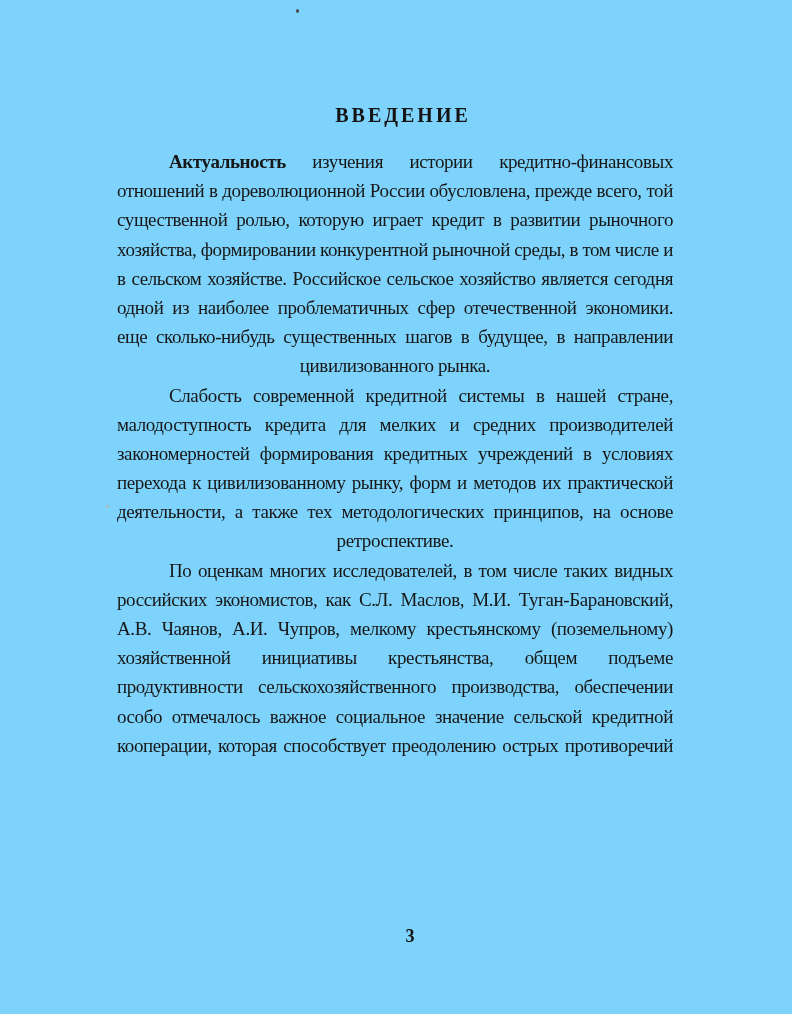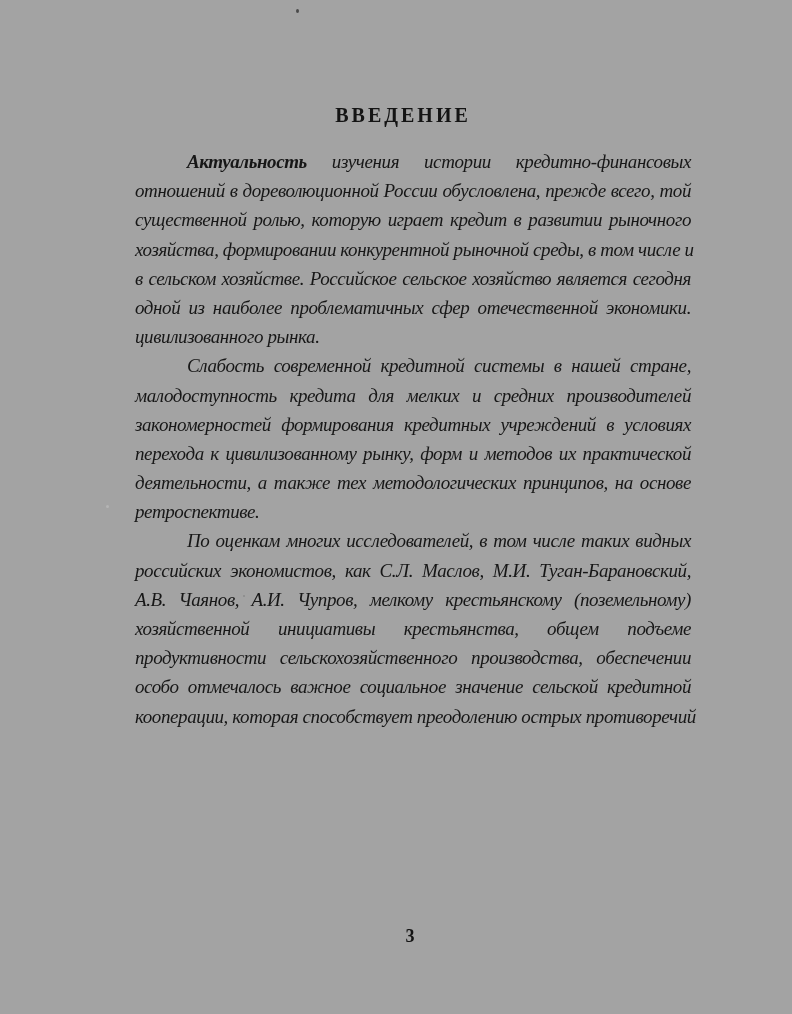--- a/index.html
+++ b/index.html
@@ -1,58 +1,57 @@
 <!DOCTYPE html>
 <html lang="ru"><head>
 <meta charset="utf-8">
 <style>
   * { margin: 0; padding: 0; box-sizing: border-box; }
   html, body { background: #ffffff; }
   .page {
     position: relative;
     width: 792px;
     height: 1014px;
-    background: #a3a3a3;
+    background: #7dd3fc;
     overflow: hidden;
     font-family: "Liberation Serif", "DejaVu Serif", serif;
     color: #171717;
   }
   .doc-title {
     position: absolute;
     left: 125px;
     top: 104px;
     width: 556px;
     text-align: center;
     font-weight: bold;
     font-size: 20px;
     letter-spacing: 3px;
     color: #141414;
     white-space: nowrap;
   }
   .body-text {
     position: absolute;
-    left: 135px;
+    left: 117px;
     top: 147px;
     width: 556px;
-    font-style: italic;
   }
   .line {
     height: 29.2px;
     line-height: 29.2px;
     font-size: 19px;
     letter-spacing: -0.4px;
     white-space: nowrap;
     color: #171717;
   }
   .line.just {
     text-align: justify;
     text-align-last: justify;
   }
   .line.endline {
-    text-align: left;
+    text-align: center;
   }
   .line.indent {
     padding-left: 52px;
   }
   .line b { font-weight: bold; }
   .page-number {
     position: absolute;
     left: 401px;
     top: 926px;
     width: 18px;
@@ -79,20 +78,21 @@
 
   <div class="doc-title">ВВЕДЕНИЕ</div>
 
   <div class="body-text">
       <div class="line indent just"><b>Актуальность</b> изучения истории кредитно-финансовых</div>
       <div class="line just">отношений в дореволюционной России обусловлена, прежде всего, той</div>
       <div class="line just">существенной ролью, которую играет кредит в развитии рыночного</div>
       <div class="line just">хозяйства, формировании конкурентной рыночной среды, в том числе и</div>
       <div class="line just">в сельском хозяйстве. Российское сельское хозяйство является сегодня</div>
       <div class="line just">одной из наиболее проблематичных сфер отечественной экономики.</div>
+      <div class="line just">еще сколько-нибудь существенных шагов в будущее, в направлении</div>
       <div class="line endline">цивилизованного рынка.</div>
       <div class="line indent just">Слабость современной кредитной системы в нашей стране,</div>
       <div class="line just">малодоступность кредита для мелких и средних производителей</div>
       <div class="line just">закономерностей формирования кредитных учреждений в условиях</div>
       <div class="line just">перехода к цивилизованному рынку, форм и методов их практической</div>
       <div class="line just">деятельности, а также тех методологических принципов, на основе</div>
       <div class="line endline">ретроспективе.</div>
       <div class="line indent just">По оценкам многих исследователей, в том числе таких видных</div>
       <div class="line just">российских экономистов, как С.Л. Маслов, М.И. Туган-Барановский,</div>
       <div class="line just">А.В. Чаянов, А.И. Чупров, мелкому крестьянскому (поземельному)</div>

